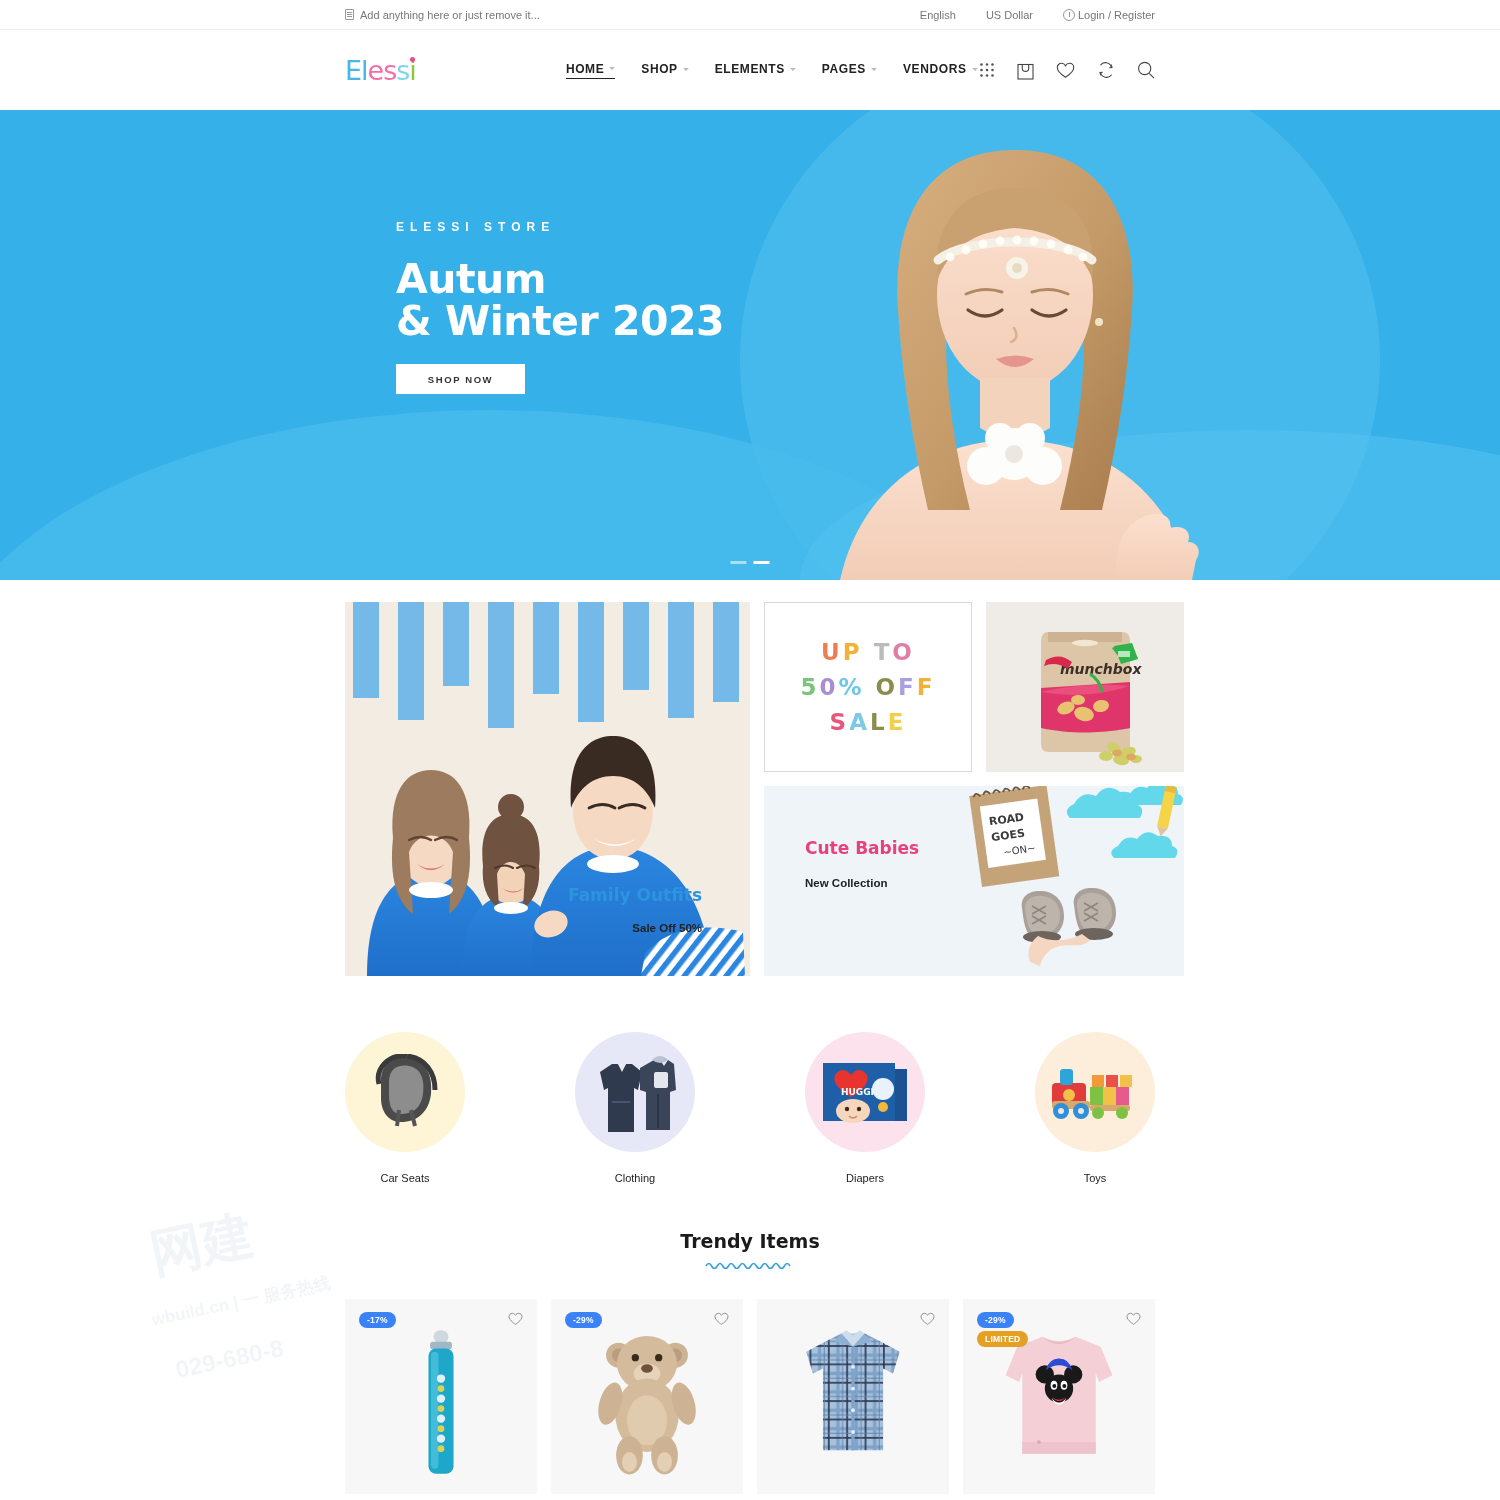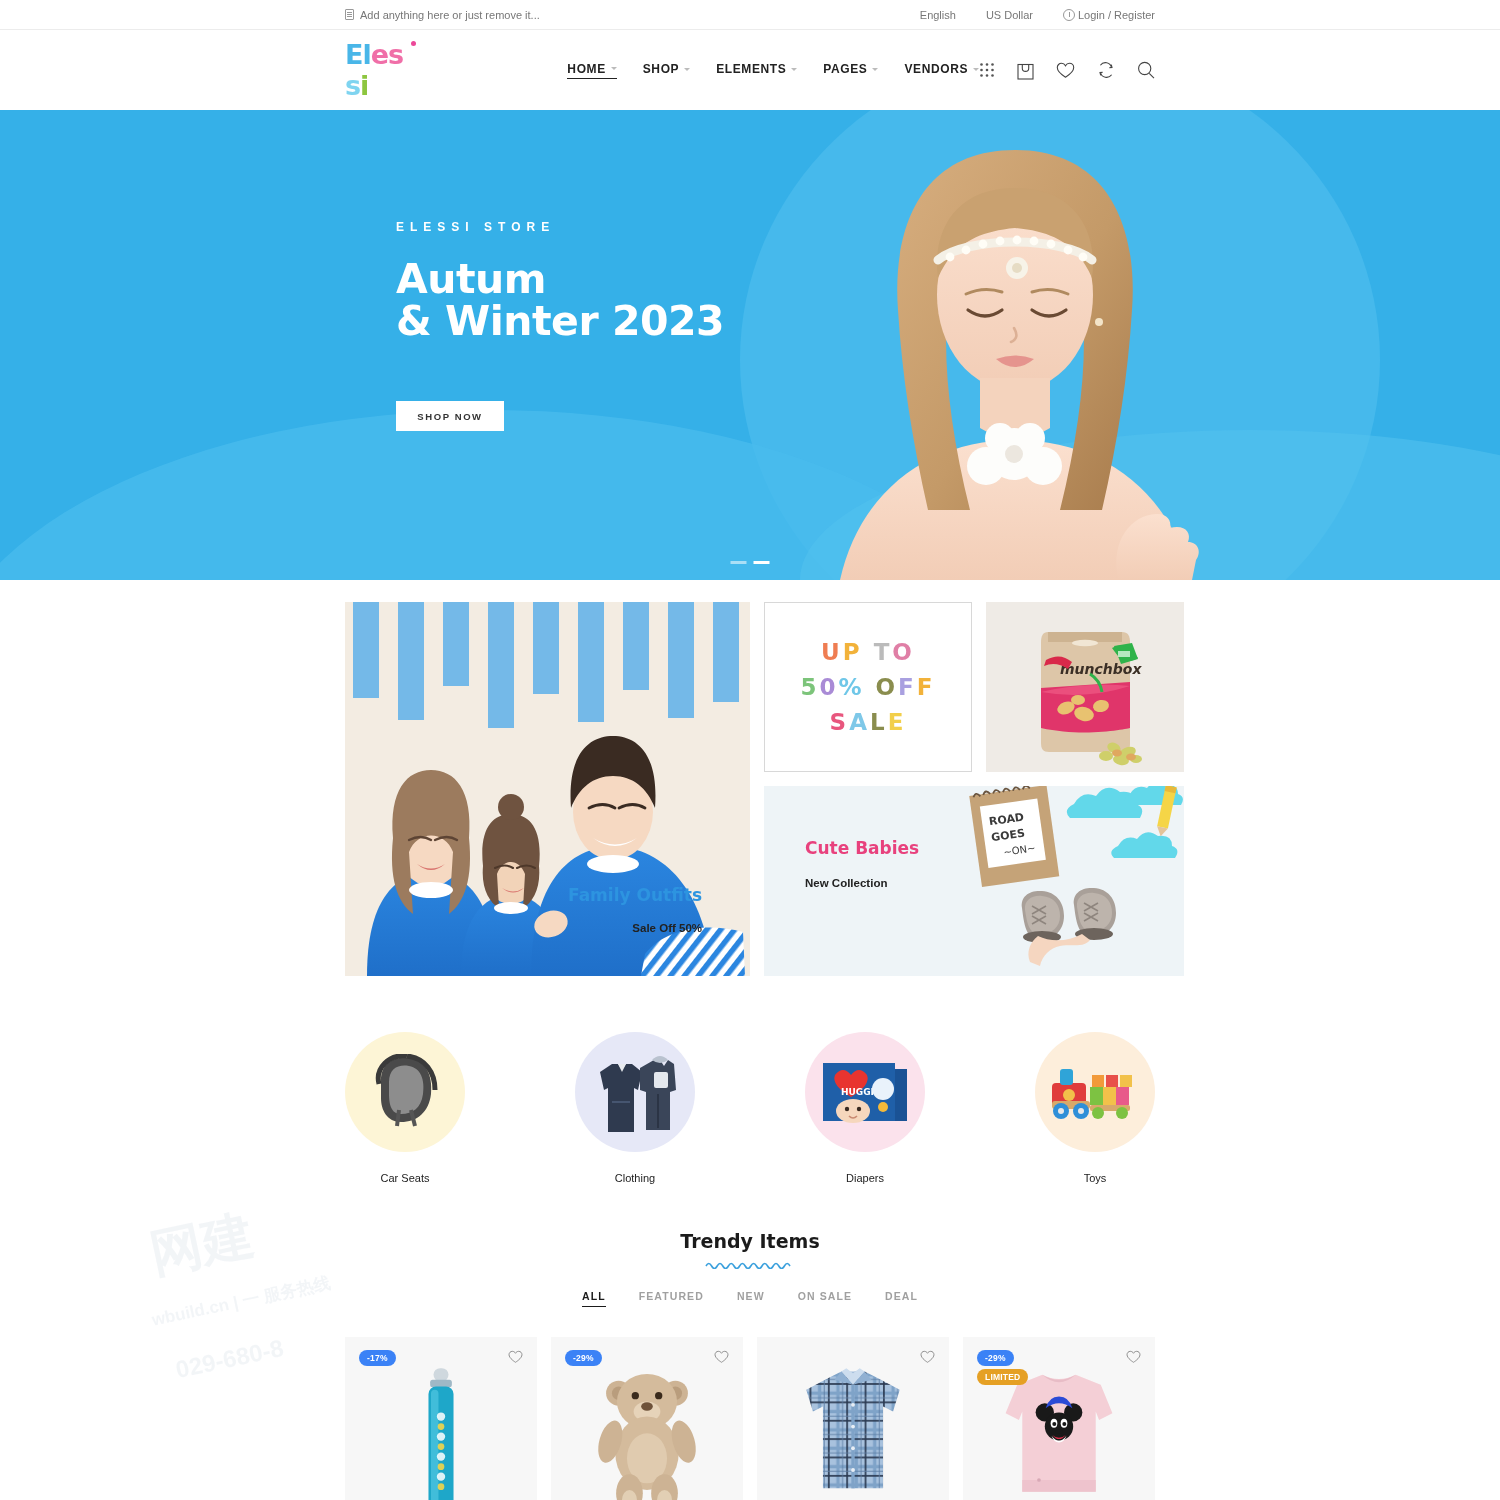--- a/index.html
+++ b/index.html
@@ -30,21 +30,21 @@
   .user-ic::after{content:"";position:absolute;left:5px;top:2px;width:1px;height:5px;background:#999;}
 
   
   .header {
     height:80px;
     display:flex;
     align-items:center;
     padding:0 345px;
     background:#fff;
   }
-  .logo { font-size:27px; font-weight:bold; letter-spacing:-1px; font-family:"DejaVu Sans", sans-serif; position:relative; }
+  .logo { font-size:27px; font-weight:normal; letter-spacing:-1px; font-family:"DejaVu Sans", sans-serif; position:relative; }
   .logo span { display:inline-block; }
   .logo .dot { position:absolute; width:5px;height:5px;border-radius:50%;background:#ec4899; top:2px; right:1px;}
 
   .nav { display:flex; gap:26px; margin-left:150px; }
   .nav-item { display:flex; align-items:center; gap:5px; font-size:12px; font-weight:bold; letter-spacing:.6px; color:#222; cursor:pointer; padding-bottom:2px;}
   .nav-item.active { border-bottom:1px solid #222; }
   .caret { width:0;height:0;border-left:3px solid transparent;border-right:3px solid transparent;border-top:3px solid #bbb; display:inline-block;}
 
   .hdr-icons { margin-left:auto; display:flex; align-items:center; gap:22px; }
   .ic { cursor:pointer; display:flex; align-items:center; justify-content:center; }
@@ -65,21 +65,21 @@
     border-radius:50%/100% 100% 0 0; background:#49bcee; opacity:.75;
   }
   .hero-wave2 {
     position:absolute; right:-200px; bottom:-150px; width:900px; height:300px;
     border-radius:50%; background:#52c1ef; opacity:.6;
   }
   .hero-content { position:absolute; left:396px; top:110px; z-index:5; }
   .hero-kicker { color:#fff; font-size:12px; letter-spacing:6px; font-weight:600; margin-bottom:24px; }
   .hero-title { color:#fff; font-size:41px; line-height:1.03; font-weight:bold; font-family:"DejaVu Sans", sans-serif; letter-spacing:-.5px;}
   .hero-btn {
-    margin-top:59px; background:#fff; border:none; width:108px; height:30px;
+    margin-top:22px; background:#fff; border:none; width:129px; height:30px;
     font-size:9.5px; letter-spacing:1.6px; font-weight:bold; color:#333; cursor:pointer;
   }
   .hero-girl {
     position:absolute; right:270px; bottom:0; width:430px; height:470px; z-index:4;
   }
   .dots { position:absolute; bottom:16px; left:50%; transform:translateX(-50%); display:flex; gap:7px; z-index:8; }
   .dots i { width:16px;height:3px;background:rgba(255,255,255,.55); display:block; cursor:pointer;}
   .dots i.on { background:#fff; }
 
   
@@ -547,27 +547,20 @@
       </div>
       <div class="cat-lbl">Toys</div>
     </div>
   </div>
 
 <div class="sec-head">
   <div class="sec-title">Trendy Items</div>
   <svg class="wave-ul" width="90" height="8" viewBox="0 0 90 8">
     <path d="M1 5 q2.8 -5 5.6 0 t5.6 0 t5.6 0 t5.6 0 t5.6 0 t5.6 0 t5.6 0 t5.6 0 t5.6 0 t5.6 0 t5.6 0 t5.6 0 t5.6 0 t5.6 0 t5.6 0" fill="none" stroke="#3aa0dd" stroke-width="1.6"></path>
   </svg>
-  <div class="tabs" id="tabs">
-      <div class="tab active">ALL</div>
-      <div class="tab">FEATURED</div>
-      <div class="tab">NEW</div>
-      <div class="tab">ON SALE</div>
-      <div class="tab">DEAL</div>
-    </div>
 </div>
 
 <div class="products">
 
   <div class="card">
     <span class="badge pc">-17%</span>
     <span class="wish">
       <svg width="15" height="14" viewBox="0 0 19 17">
           <path d="M9.5 15.2 C9.5 15.2 1.3 10.2 1.3 5.6 C1.3 3.1 3.2 1.3 5.5 1.3 C7.2 1.3 8.7 2.3 9.5 3.8 C10.3 2.3 11.8 1.3 13.5 1.3 C15.8 1.3 17.7 3.1 17.7 5.6 C17.7 10.2 9.5 15.2 9.5 15.2 Z" fill="none" stroke="#888" stroke-width="1.2"></path>
         </svg>

